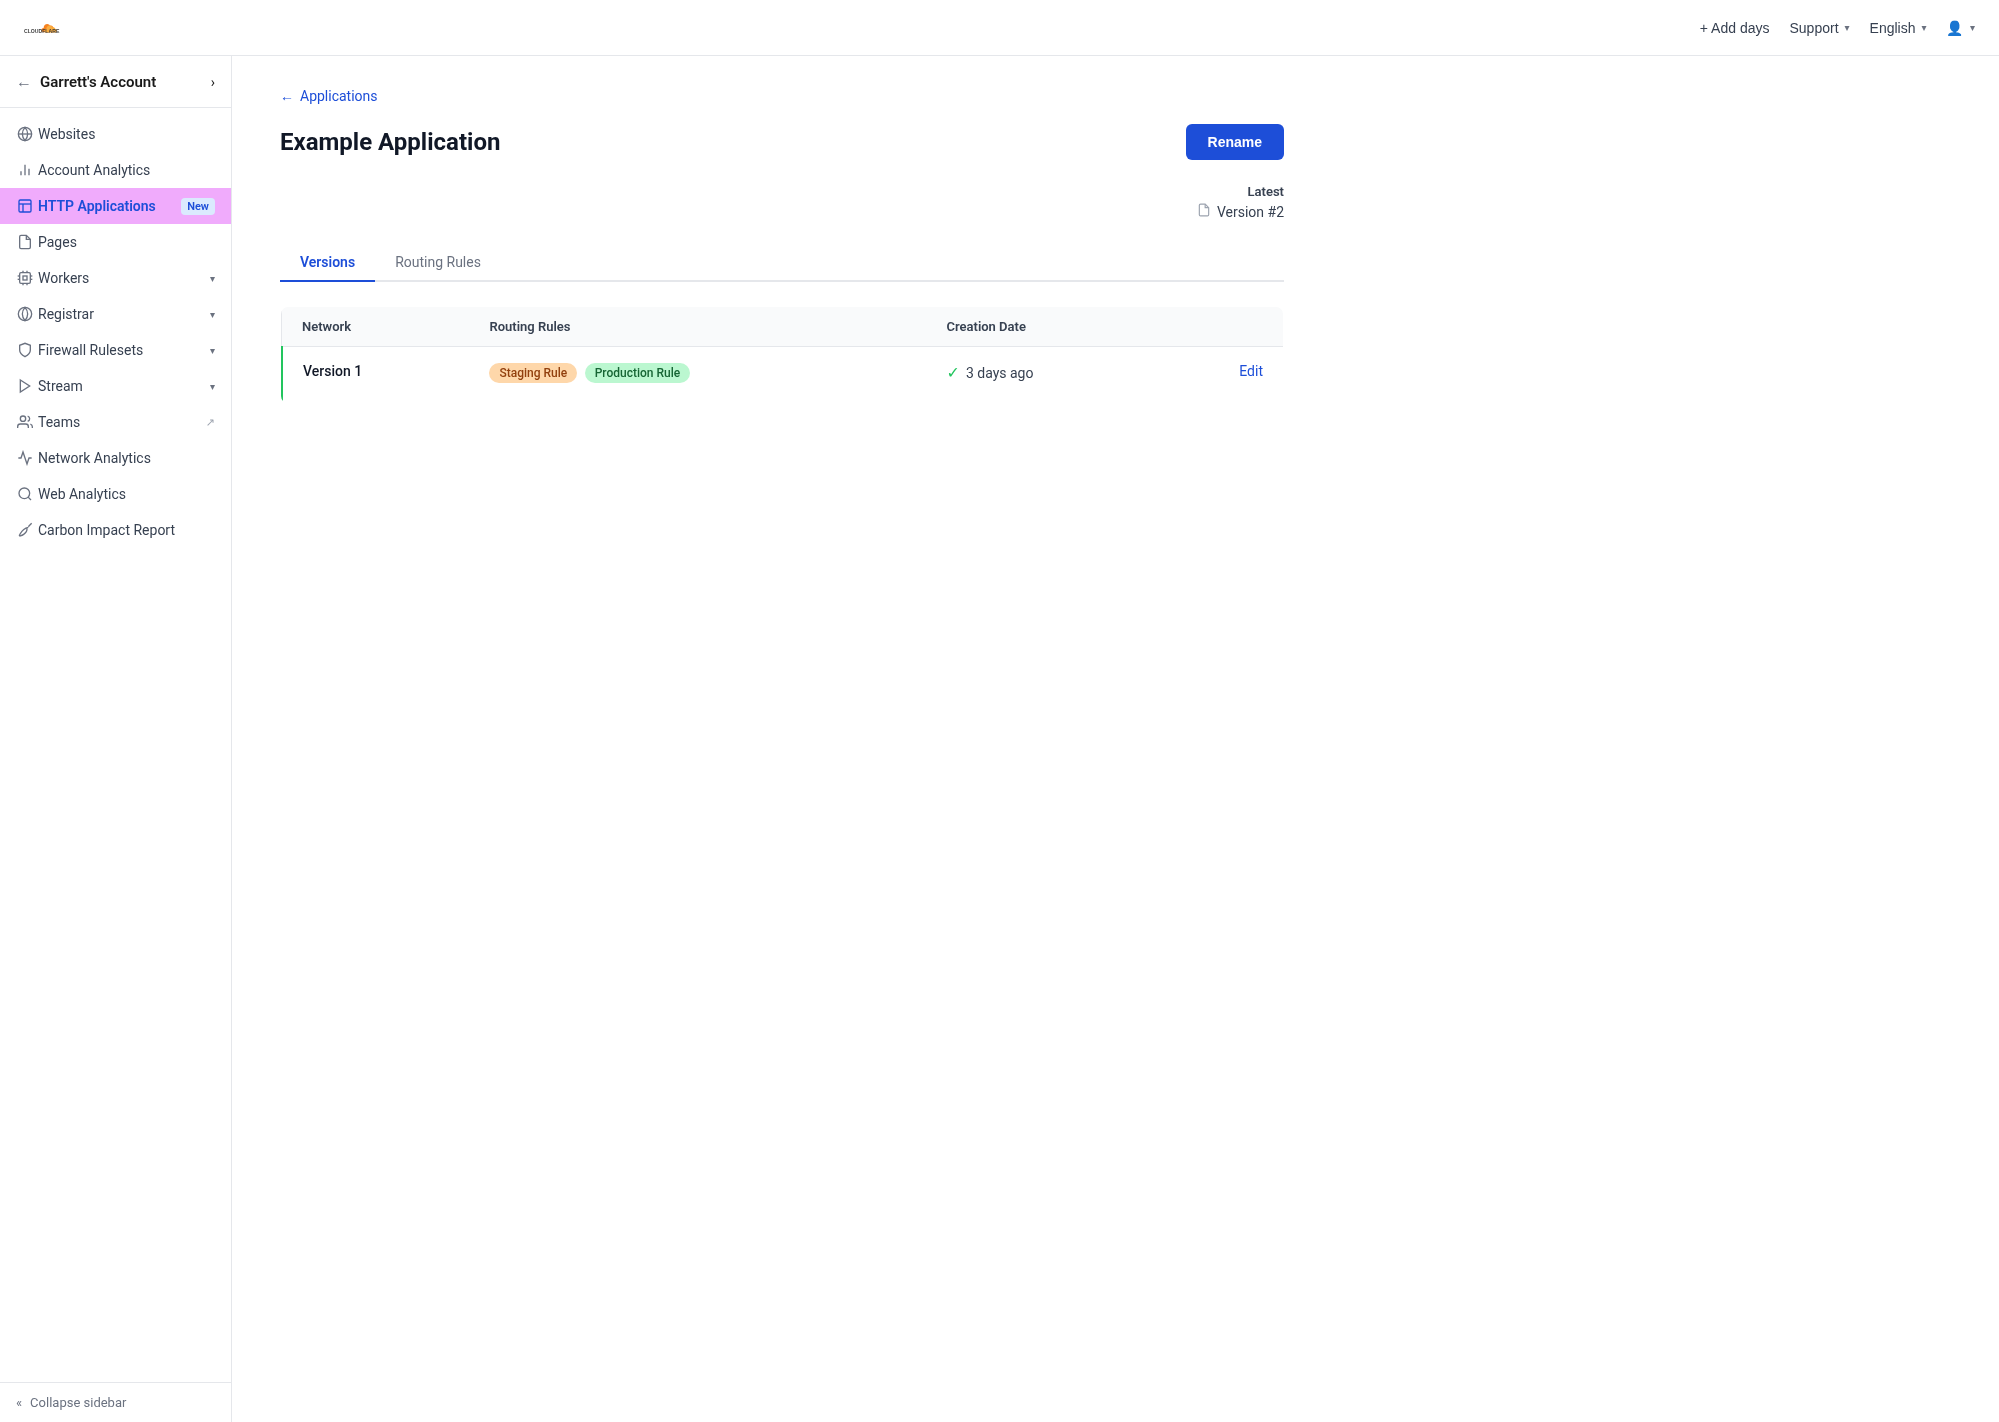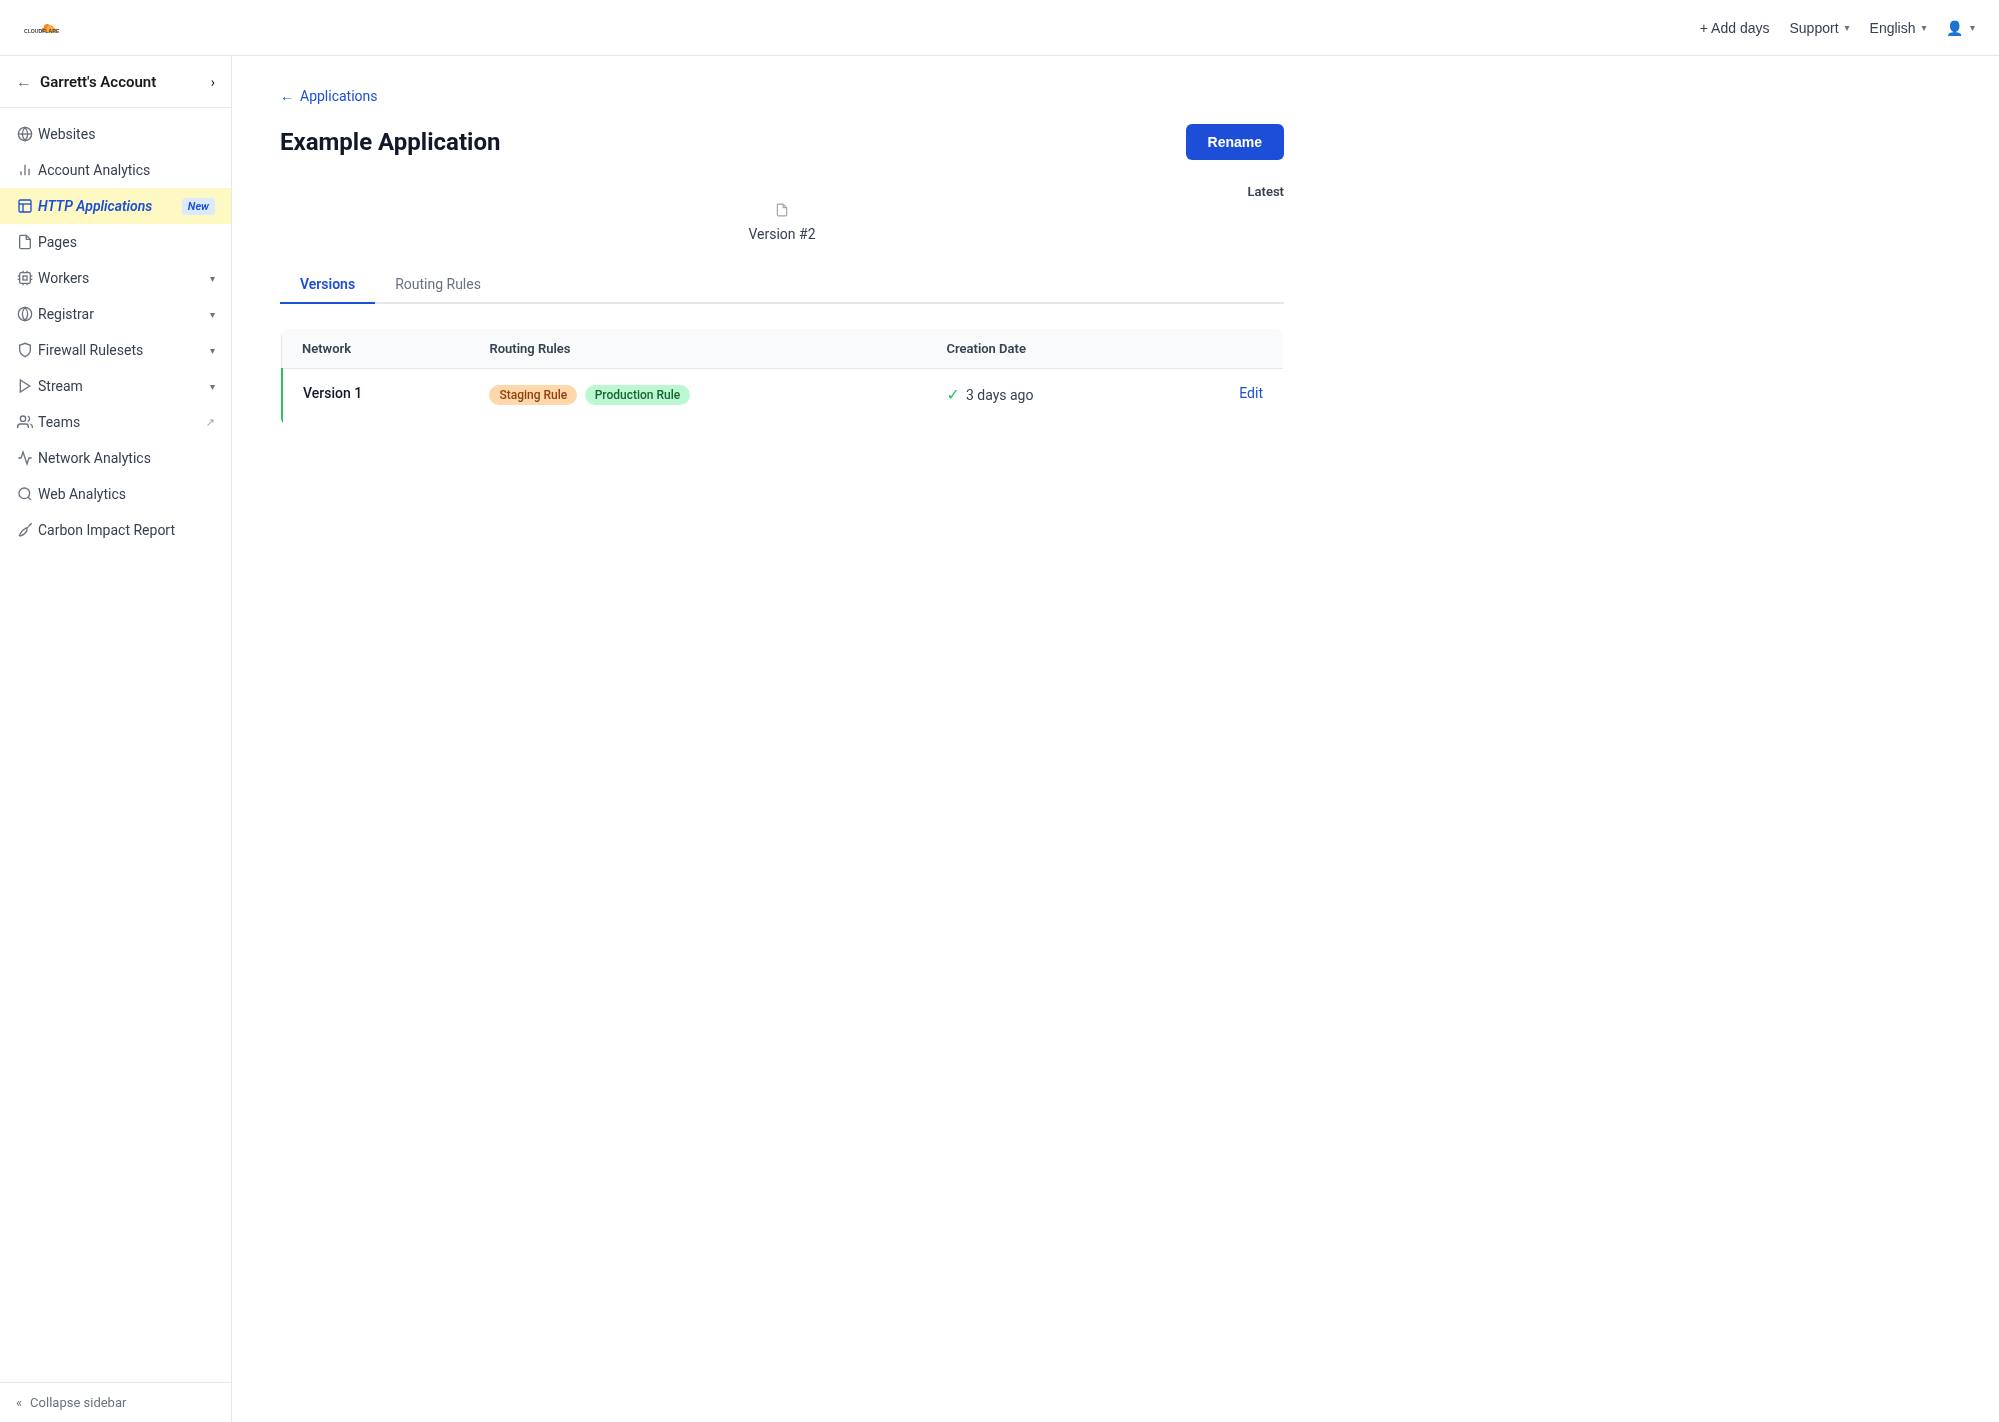--- a/index.html
+++ b/index.html
@@ -38,21 +38,21 @@
       padding: 16px 16px; border-bottom: 1px solid #e5e7eb;
     }
     .sidebar-account { display: flex; align-items: center; gap: 8px; font-weight: 600; font-size: 15px; }
     .sidebar-account .back-arrow { color: #6b7280; cursor: pointer; font-size: 16px; }
 
     .sidebar-nav { flex: 1; padding: 8px 0; }
     .nav-item {
       display: flex; align-items: center; gap: 4px; padding: 9px 16px;
       cursor: pointer; color: #374151; font-size: 14px; position: relative;
     }
-    .nav-item.active { background: #fef9c3; color: #1d4ed8; font-weight: 600; font-style: italic; }
+    .nav-item.active { background: #f0abfc; color: #1d4ed8; font-weight: 600; }
     .nav-item .nav-icon { width: 18px; height: 18px; color: #6b7280; flex-shrink: 0; display: flex; align-items: center; justify-content: center; }
     .nav-item.active .nav-icon { color: #1d4ed8; }
     .nav-item .nav-label { flex: 1; }
     .nav-item .nav-caret { color: #6b7280; font-size: 10px; }
     .nav-item .nav-badge {
       background: #dbeafe; color: #1d4ed8; font-size: 11px; font-weight: 600;
       padding: 2px 6px; border-radius: 4px;
     }
     .nav-item .ext-icon { color: #9ca3af; font-size: 11px; }
 
@@ -73,21 +73,21 @@
 
     .page-header { display: flex; align-items: center; justify-content: space-between; margin-bottom: 24px; }
     .page-title { font-size: 24px; font-weight: 700; color: #111827; }
     .rename-btn {
       background: #1d4ed8; color: #fff; border: none; padding: 10px 22px;
       border-radius: 6px; font-size: 14px; font-weight: 600; cursor: pointer;
     }
 
     .latest-info { text-align: right; margin-bottom: 24px; }
     .latest-label { font-size: 13px; font-weight: 600; color: #374151; margin-bottom: 4px; }
-    .latest-version { display: flex; align-items: center; gap: 6px; justify-content: flex-end; color: #374151; font-size: 14px; flex-direction: column; }
+    .latest-version { display: flex; align-items: center; gap: 6px; justify-content: flex-end; color: #374151; font-size: 14px; }
     .doc-icon { color: #9ca3af; }
 
     
     .tabs { display: flex; border-bottom: 2px solid #e5e7eb; margin-bottom: 24px; }
     .tab {
       padding: 10px 20px; font-size: 14px; cursor: pointer; color: #6b7280;
       border-bottom: 2px solid transparent; margin-bottom: -2px;
     }
     .tab.active { color: #1d4ed8; border-bottom-color: #1d4ed8; font-weight: 600; }
 

